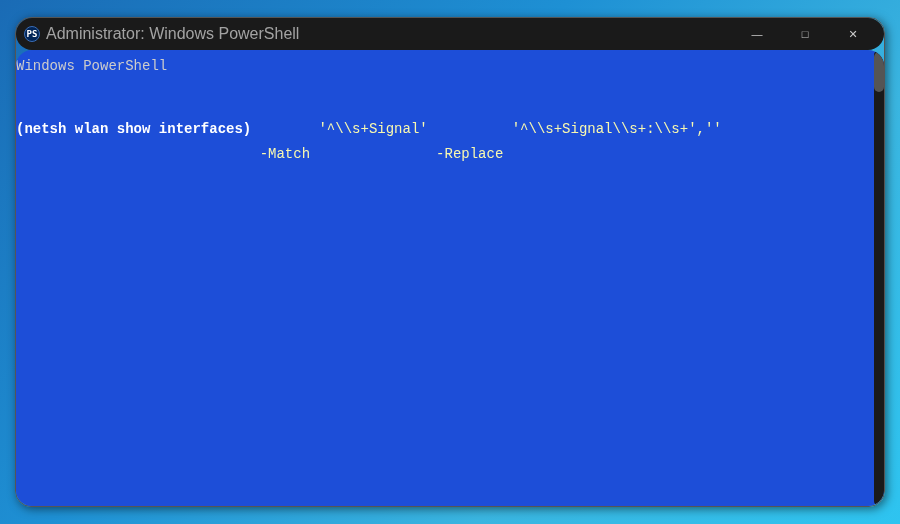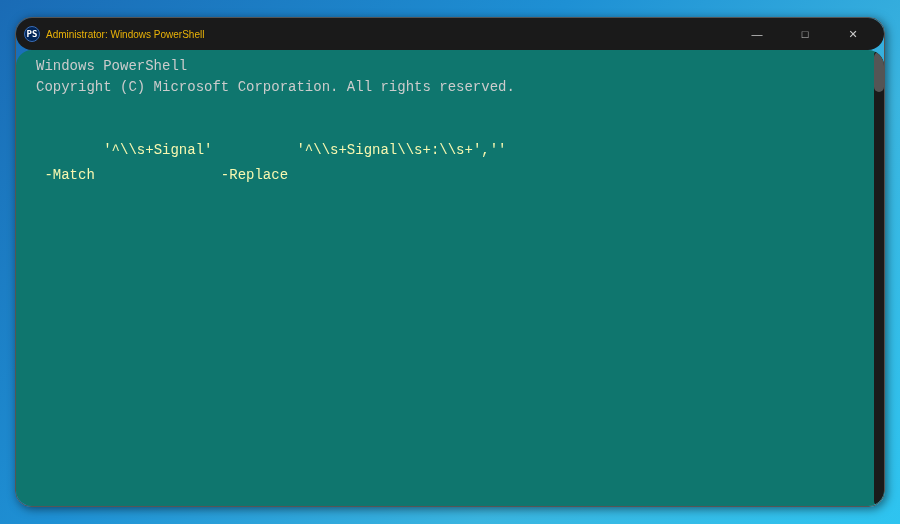--- a/index.html
+++ b/index.html
@@ -35,22 +35,22 @@
     }
 
     .title-bar-icon {
       width: 16px;
       height: 16px;
       margin-right: 6px;
       flex-shrink: 0;
     }
 
     .title-bar-text {
-      color: #eab308;
-      font-size: 10px;
+      color: #a3a3a3;
+      font-size: 16px;
       font-family: 'Segoe UI', Arial, sans-serif;
       flex: 1;
     }
 
     .title-bar-controls {
       display: flex;
       gap: 2px;
     }
 
     .title-bar-btn {
@@ -59,23 +59,23 @@
       display: flex;
       align-items: center;
       justify-content: center;
       color: #cccccc;
       font-size: 11px;
       cursor: pointer;
       font-family: 'Segoe UI', Arial, sans-serif;
     }
 
     .terminal {
-      background: #0f766e;
+      background: #1d4ed8;
       flex: 1;
-      padding: 6px 20px;
+      padding: 6px 0;
       color: #cccccc;
       font-size: 14px;
       font-family: 'Consolas', 'Courier New', monospace;
       overflow: hidden;
       position: relative;
     }
 
     .terminal-line {
       line-height: 1.5;
       white-space: pre;
@@ -145,24 +145,23 @@
     <span class="title-bar-text">Administrator: Windows PowerShell</span>
     <div class="title-bar-controls">
       <div class="title-bar-btn">—</div>
       <div class="title-bar-btn">□</div>
       <div class="title-bar-btn close">✕</div>
     </div>
   </div>
 
   <div class="terminal">
     <div class="terminal-line">Windows PowerShell</div>
-    <div class="terminal-line">Copyright (C) Microsoft Corporation. All rights reserved.</div>
     <div class="terminal-line">&nbsp;</div>
     <div class="terminal-line">&nbsp;</div>
     <div class="terminal-line cmd-line">
-      <span class="cmd-param"> -Match </span><span class="cmd-string">'^\\s+Signal'</span><span class="cmd-param"> -Replace </span><span class="cmd-string">'^\\s+Signal\\s+:\\s+',''</span>
+      <span class="cmd-bold">(netsh wlan show interfaces)</span><span class="cmd-param"> -Match </span><span class="cmd-string">'^\\s+Signal'</span><span class="cmd-param"> -Replace </span><span class="cmd-string">'^\\s+Signal\\s+:\\s+',''</span>
     </div>
 
     <div class="scrollbar">
       <div class="scrollbar-thumb"></div>
     </div>
   </div>
 </div>
 
 </body></html>

